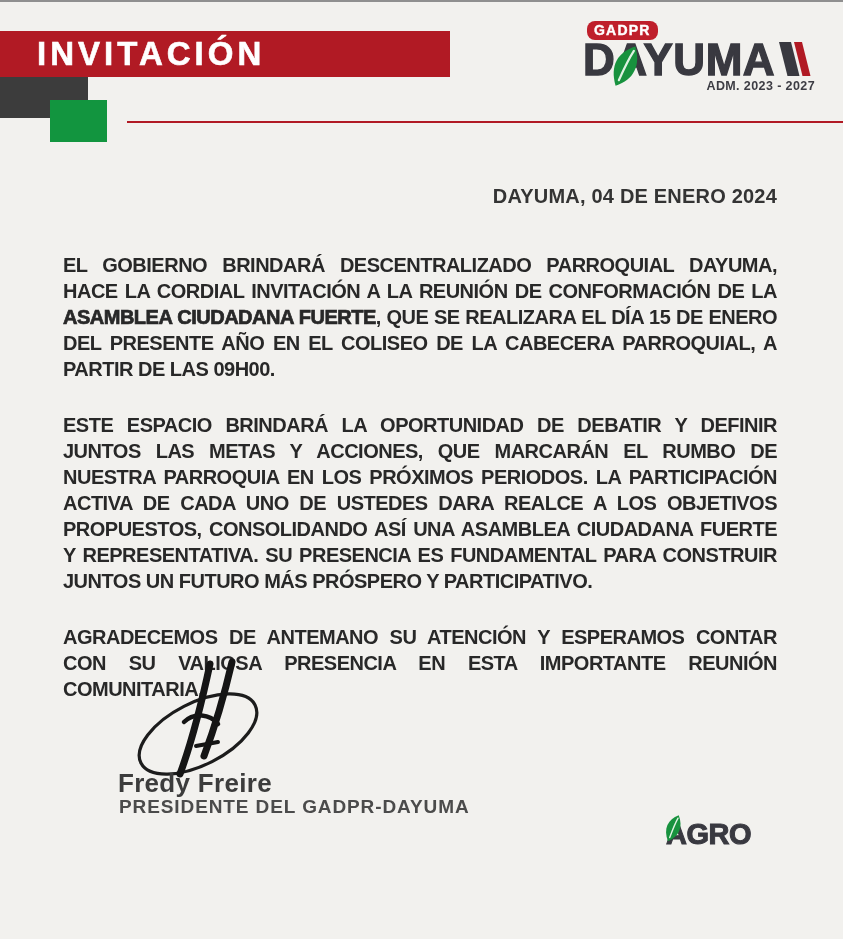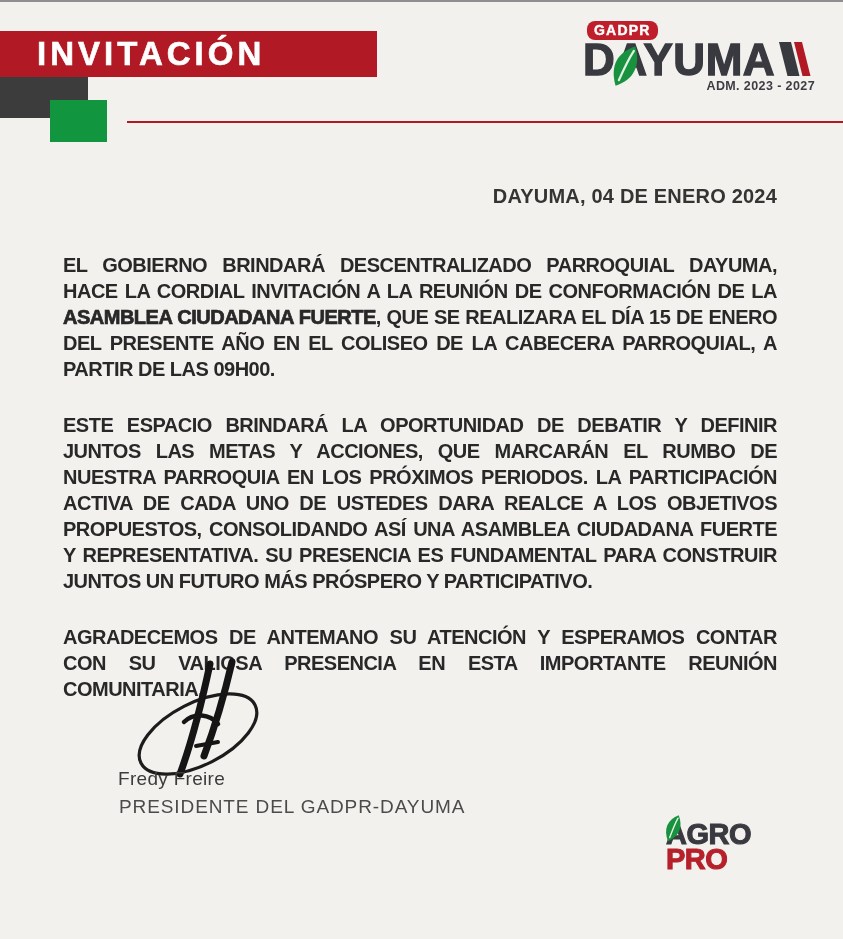--- a/index.html
+++ b/index.html
@@ -13,21 +13,21 @@
   }
   .page{
     position:relative;width:843px;height:939px;overflow:hidden;
     background:var(--bg);
   }
   .top-edge{
     position:absolute;top:0;left:0;width:100%;height:2px;background:#8f8f8f;
   }
   
   .banner{
-    position:absolute;top:31px;left:0;width:377px;height:46px;
+    position:absolute;top:31px;left:0;width:450px;height:46px;
     background:var(--red);display:flex;align-items:center;
     padding-left:37px;
   }
   .banner-title{
     color:#ffffff;font-size:33px;font-weight:700;letter-spacing:4px;
     -webkit-text-stroke:0.6px #ffffff;
   }
   .sq-dark{position:absolute;top:77px;left:0;width:88px;height:41px;background:var(--dark);}
   .sq-green{position:absolute;top:100px;left:50px;width:57px;height:42px;background:var(--green);}
   .divider{position:absolute;top:121px;left:127px;right:0;height:2px;background:var(--red);}
@@ -67,25 +67,25 @@
   .body-text p{
     font-size:20px;font-weight:700;line-height:26px;letter-spacing:-0.5px;
     text-align:justify;margin-bottom:30px;
   }
   .seg-b{-webkit-text-stroke:0.7px currentColor;}
 
   
   .signature-svg{position:absolute;top:658px;left:126px;}
   .sig-name{
     position:absolute;top:768px;left:118px;
-    font-size:19px;font-weight:400;color:#3c3c3c;letter-spacing:0.3px;
+    font-size:26px;font-weight:700;color:#3c3c3c;letter-spacing:0.3px;
   }
   .sig-title{
     position:absolute;top:796px;left:119px;
-    font-size:19px;font-weight:400;color:#4b4b4b;letter-spacing:0.9px;
+    font-size:19px;font-weight:700;color:#4b4b4b;letter-spacing:0.9px;
   }
 
   
   .agro-logo{
     position:absolute;top:822px;left:666px;line-height:25px;
     font-size:29px;font-weight:700;letter-spacing:-0.5px;color:#393940;
     -webkit-text-stroke:1px #393940;
   }
   .agro-line{position:relative;display:block;}
   .agro-pro{color:#b6202a;-webkit-text-stroke:1px #b6202a;}
@@ -138,16 +138,15 @@
   <div class="sig-title">PRESIDENTE DEL GADPR-DAYUMA</div>
 
   <div class="agro-logo">
     <span class="agro-line">
       <svg class="agro-leaf" width="22" height="25" viewBox="0 0 33 39">
         <path d="M28 1 C10 4 0 16 3 37 C22 34 31 20 28 1 Z" fill="#18923e"></path>
         <path d="M7 32 C12 24 19 13 26 5" stroke="#dff2e2" stroke-width="2.2" fill="none" stroke-linecap="round"></path>
       </svg>
       <span>AGRO</span>
     </span>
-    <span class="agro-line agro-pro">PRO</span>
   </div>
 
 </div>
 
 </body></html>

